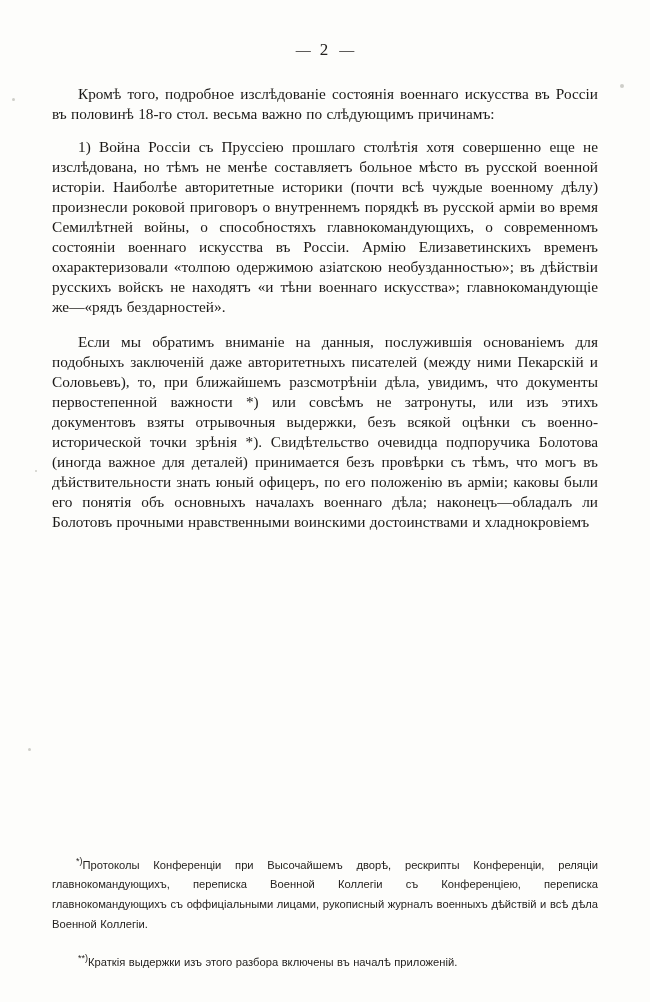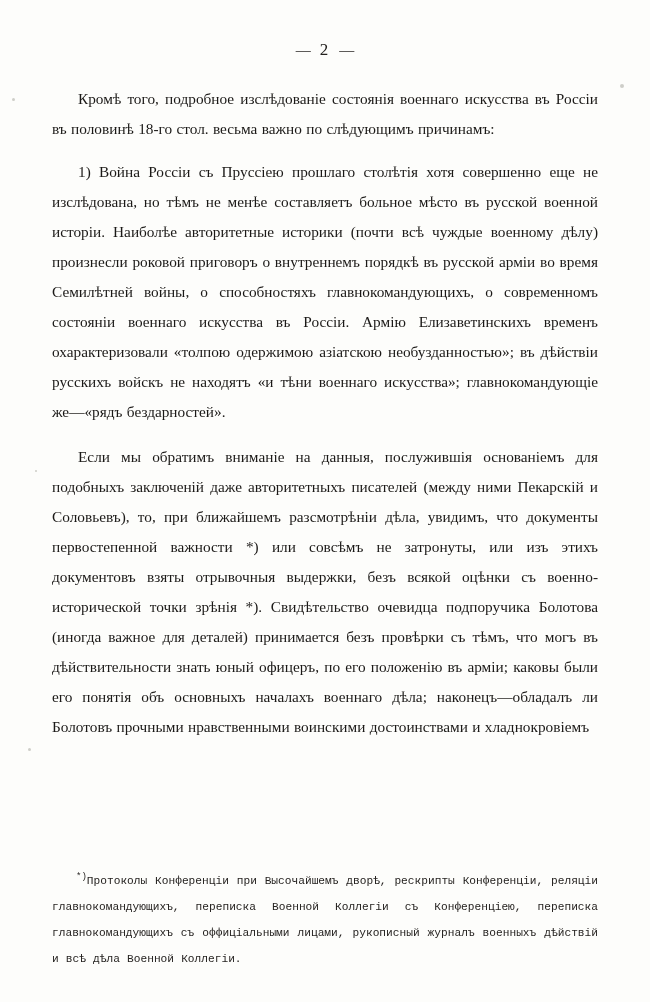--- a/index.html
+++ b/index.html
@@ -42,21 +42,21 @@
     letter-spacing: 0;
     padding: 0 9px;
     font-size: 15px;
   }
   .body-text {
     margin-top: 24px;
   }
   p.para {
     margin: 0 0 15px 0;
     font-size: 15.3px;
-    line-height: 30px;
+    line-height: 20px;
     text-align: justify;
     text-justify: inter-word;
     color: #1b1917;
     text-indent: 26px;
     font-family: "Liberation Serif", serif;
     word-spacing: 0.5px;
   }
   p.para.tight {
     margin-bottom: 13px;
   }
@@ -71,25 +71,25 @@
   .rule {
     width: 150px;
     height: 1px;
     background: #6e6a66;
     margin: 0 0 9px 0;
     opacity: 0;
   }
   p.note {
     margin: 0 0 6px 0;
     font-size: 11.2px;
-    line-height: 26px;
+    line-height: 20px;
     text-align: justify;
     color: #262321;
     text-indent: 24px;
-    font-family: Liberation Mono, monospace;
+    font-family: Liberation Sans, sans-serif;
     word-spacing: 0.4px;
   }
   p.note.second {
     margin-top: 14px;
     text-indent: 26px;
   }
   sup.mark {
     font-size: 9px;
     vertical-align: super;
   }
@@ -114,15 +114,16 @@
 
     <p class="para"><span>1) Война Россіи съ Пруссіею прошлаго столѣтія хотя совершенно еще не изслѣдована, но тѣмъ не менѣе составляетъ больное мѣсто въ русской военной исторіи. Наиболѣе авторитетные историки (почти всѣ чуждые военному дѣлу) произнесли роковой приговоръ о внутреннемъ порядкѣ въ русской арміи во время Семилѣтней войны, о способностяхъ главнокомандующихъ, о современномъ состояніи военнаго искусства въ Россіи. Армію Елизаветинскихъ временъ охарактеризовали </span><span class="ital">«толпою одержимою азіатскою необузданностью»</span><span>; въ дѣйствіи русскихъ войскъ не находятъ </span><span class="ital">«и тѣни военнаго искусства»</span><span>; главнокомандующіе же—</span><span class="ital">«рядъ бездарностей»</span><span>.</span></p>
 
     <p class="para"><span>Если мы обратимъ вниманіе на данныя, послужившія основаніемъ для подобныхъ заключеній даже авторитетныхъ писателей (между ними Пекарскій и Соловьевъ), то, при ближайшемъ разсмотрѣніи дѣла, увидимъ, что документы первостепенной важности *) или совсѣмъ не затронуты, или изъ этихъ документовъ взяты отрывочныя выдержки, безъ всякой оцѣнки съ военно-исторической точки зрѣнія *). Свидѣтельство очевидца подпоручика Болотова (иногда важное для деталей) принимается безъ провѣрки съ тѣмъ, что могъ въ дѣйствительности знать юный офицеръ, по его положенію въ арміи; каковы были его понятія объ основныхъ началахъ военнаго дѣла; наконецъ—обладалъ ли Болотовъ прочными нравственными воинскими достоинствами и хладнокровіемъ</span></p>
 
   </div>
 
   <div class="notes">
     <div class="rule"></div>
     <p class="note"><sup class="mark">*)</sup><span>Протоколы Конференціи при Высочайшемъ дворѣ, рескрипты Конференціи, реляціи главнокомандующихъ, переписка Военной Коллегіи съ Конференціею, переписка главнокомандующихъ съ оффиціальными лицами, рукописный журналъ военныхъ дѣйствій и всѣ дѣла Военной Коллегіи.</span></p>
+    <p class="note second"><sup class="mark">**)</sup><span>Краткія выдержки изъ этого разбора включены въ началѣ приложеній.</span></p>
   </div>
 
 </div>
 
 </body></html>

